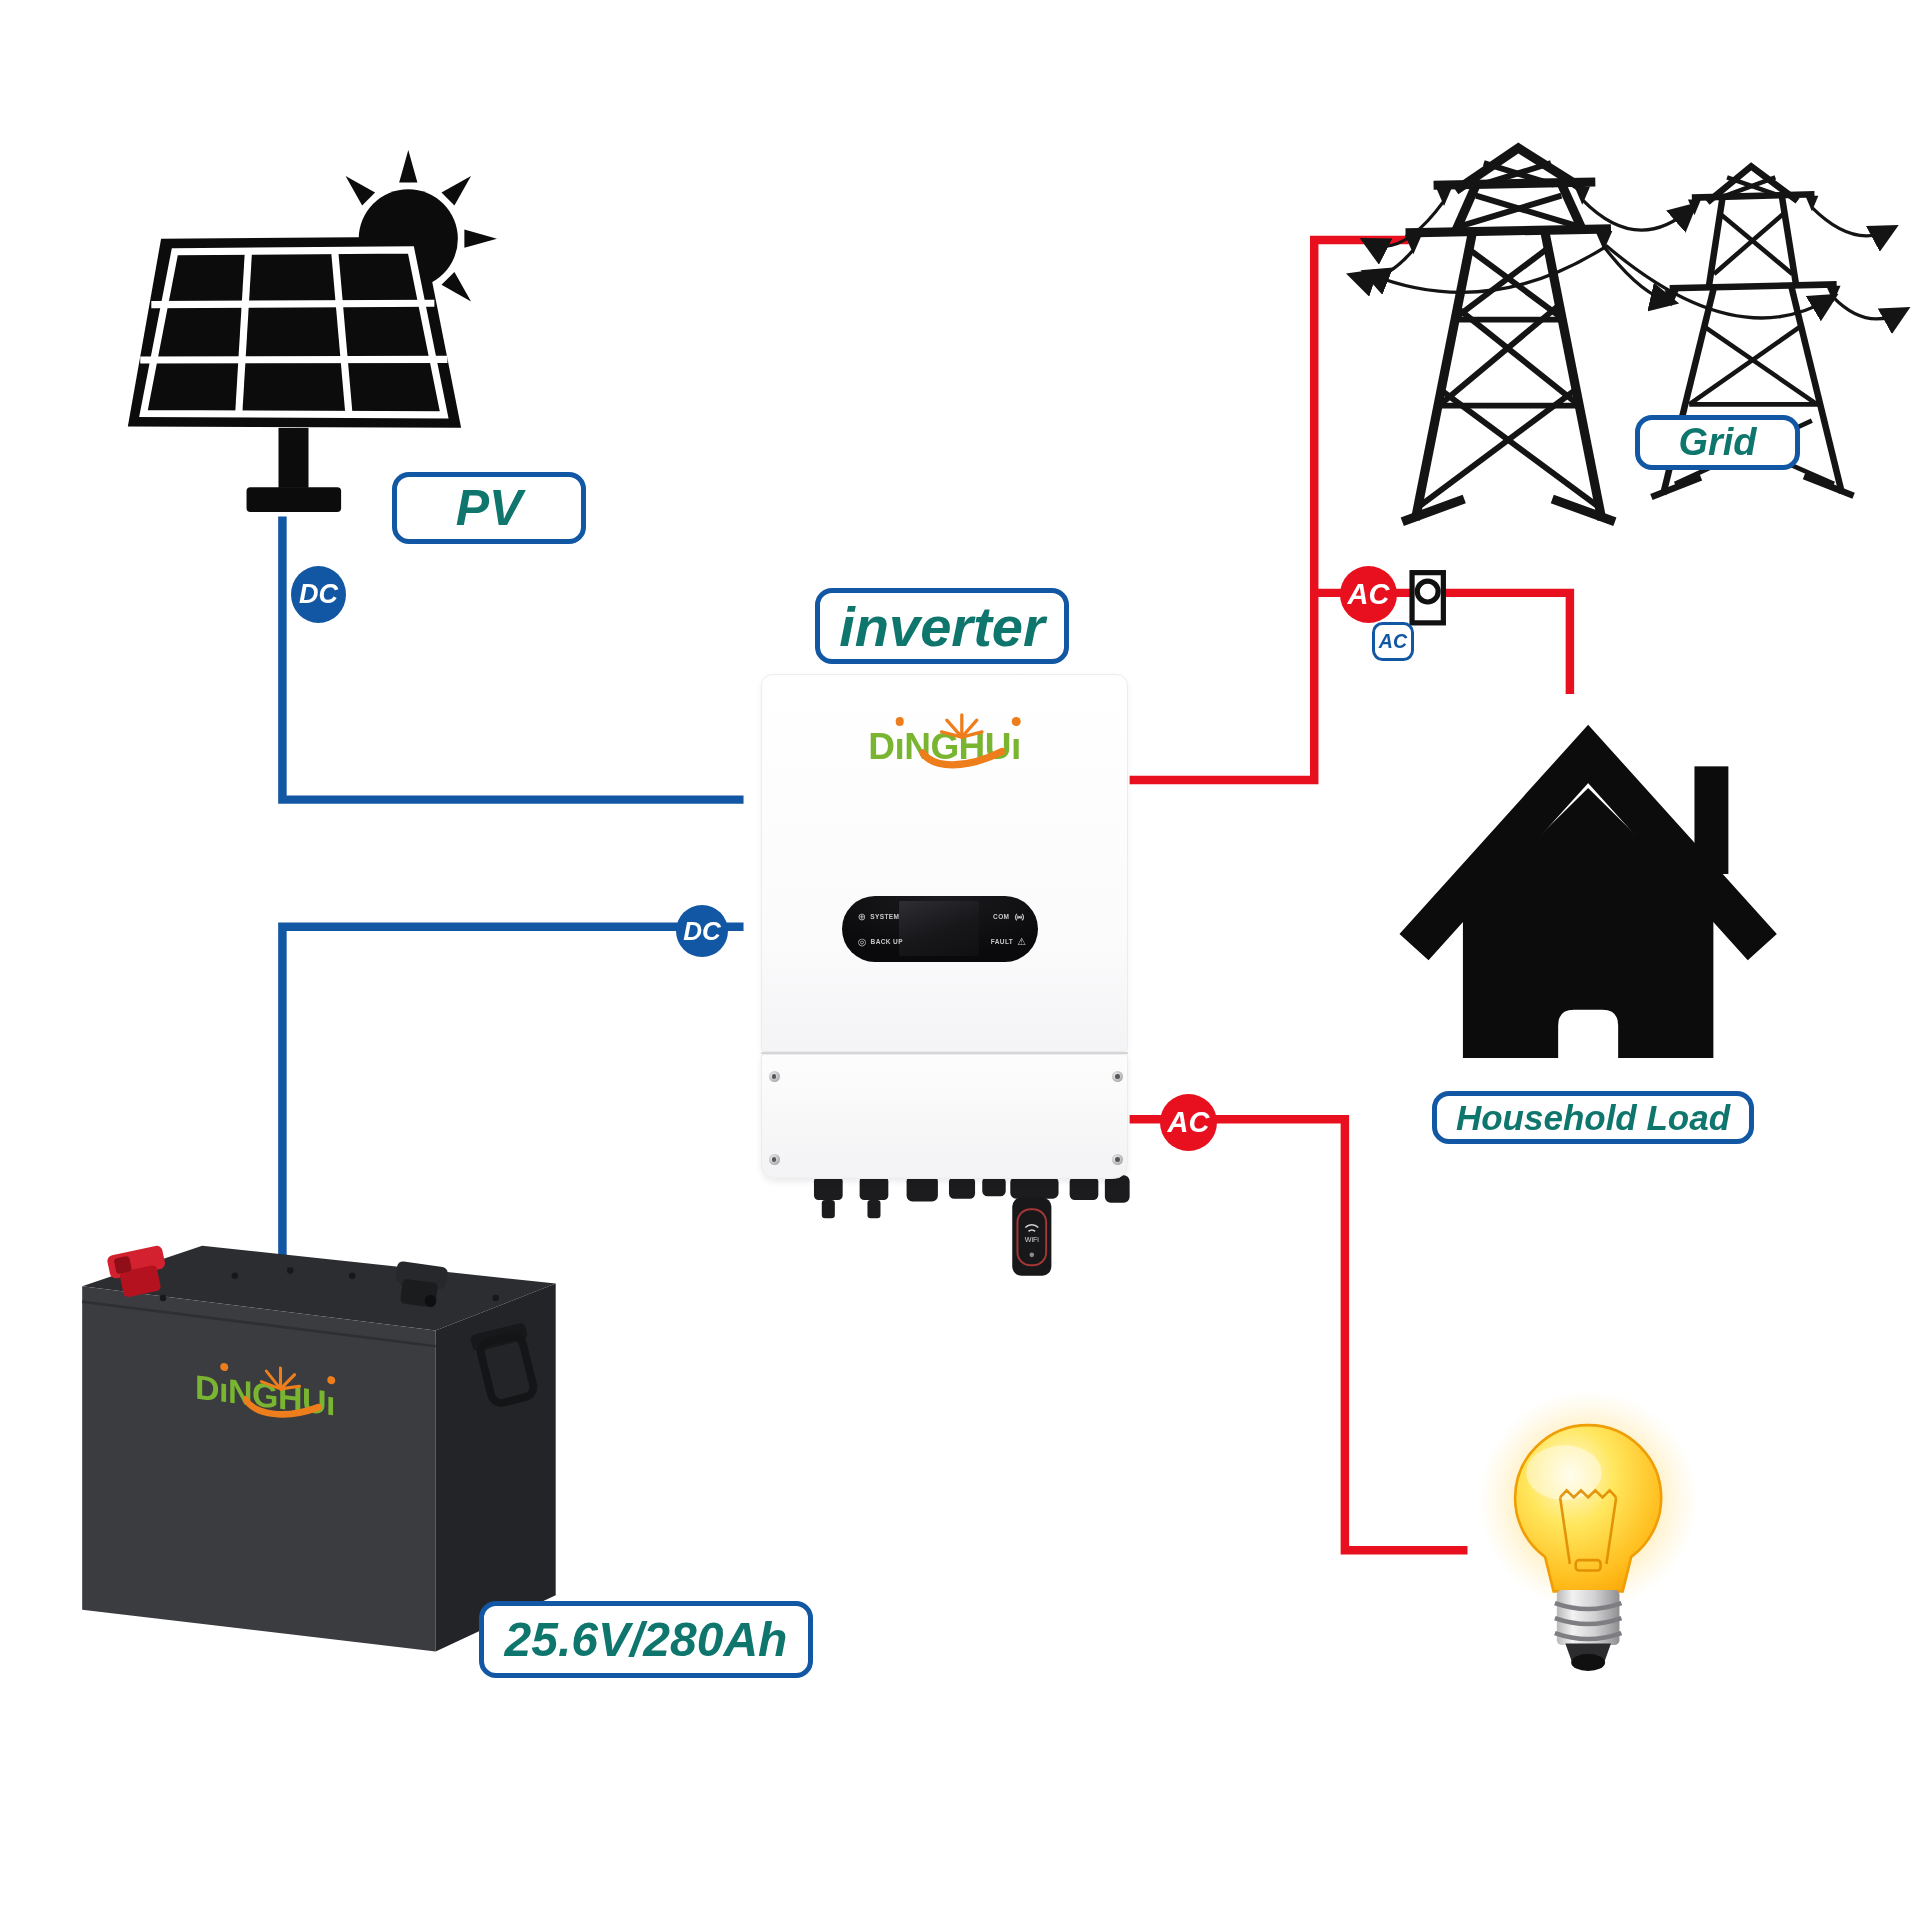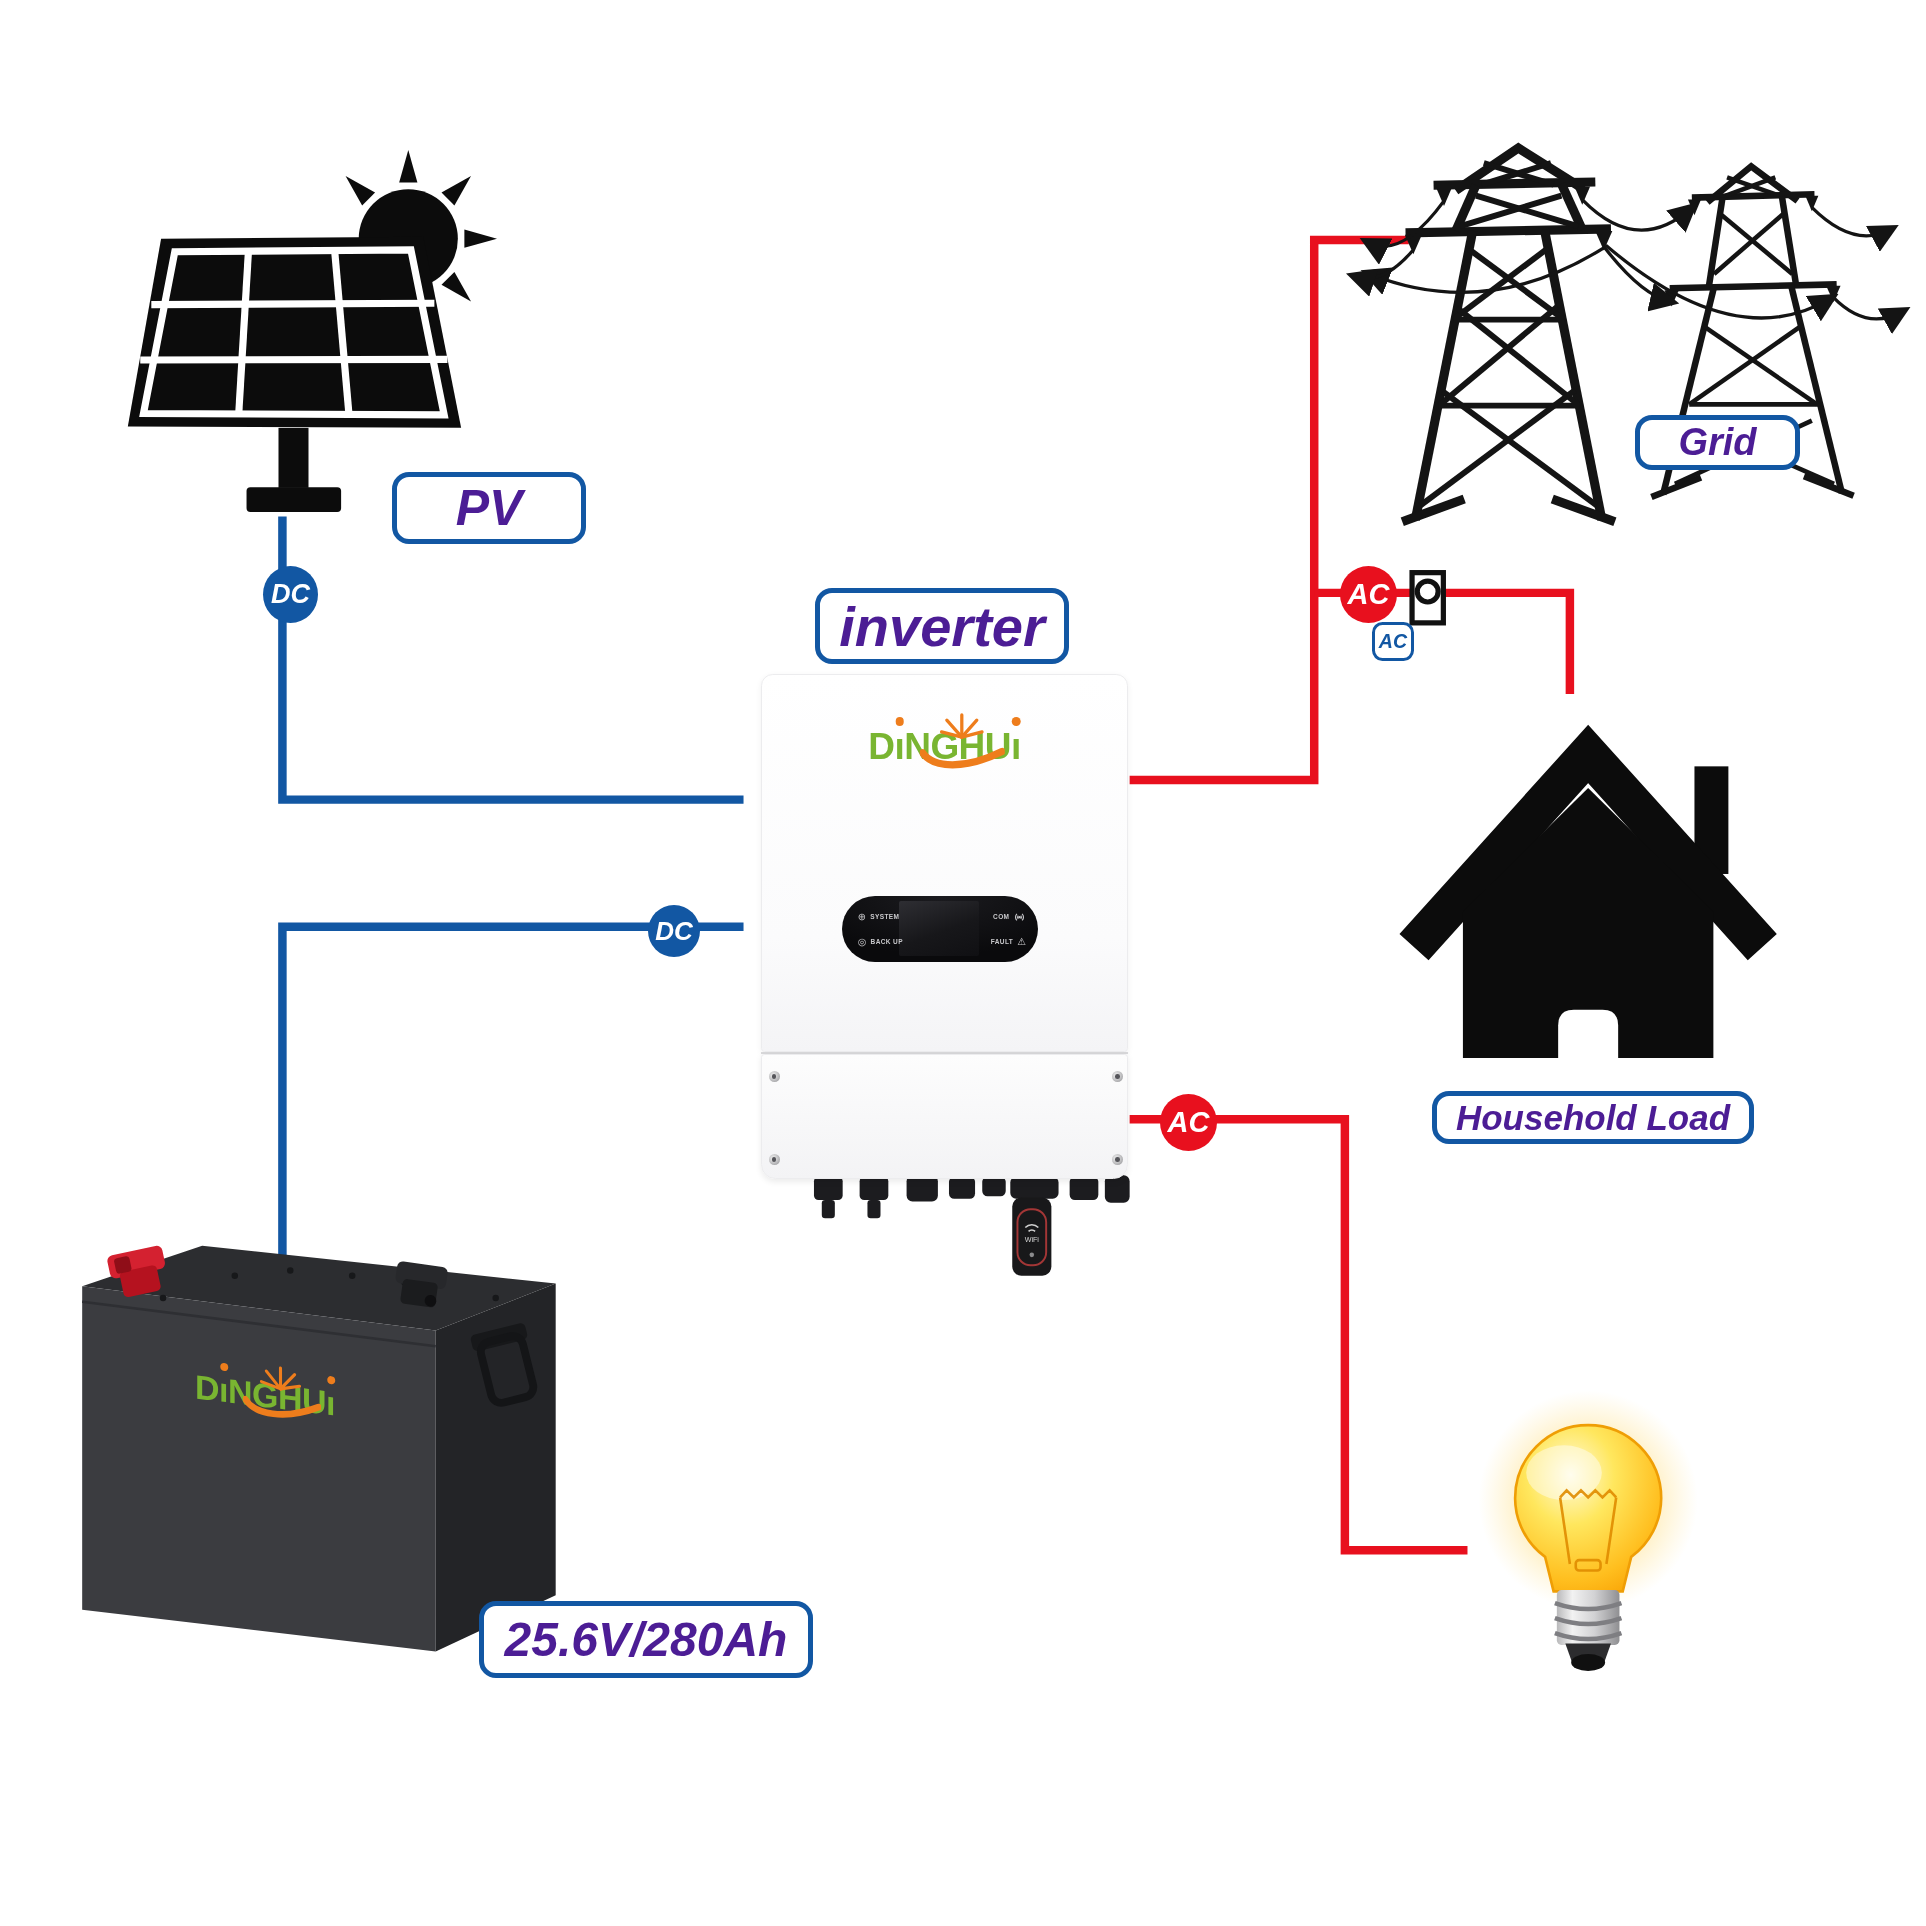--- a/index.html
+++ b/index.html
@@ -3,32 +3,32 @@
 <meta charset="utf-8">
 <style>
   html,body{margin:0;padding:0;background:#fff;}
   .canvas{position:relative;width:1926px;height:1926px;background:#ffffff;overflow:hidden;
           font-family:"Liberation Sans",sans-serif;}
   svg.scene{position:absolute;left:0;top:0;}
 
   
   .label-box{position:absolute;background:#fff;border:5.9px solid #1257a3;border-radius:17px;
              display:flex;align-items:center;justify-content:center;
-             font-weight:700;font-style:italic;color:#4c1d95;box-sizing:border-box;}
+             font-weight:700;font-style:italic;color:#0f766e;box-sizing:border-box;}
   .lbl-pv{left:392px;top:472px;width:194px;height:72px;font-size:50px;}
   .lbl-inverter{left:815px;top:588px;width:254px;height:76px;font-size:56px;}
   .lbl-grid{left:1635px;top:415px;width:165px;height:55px;font-size:38px;}
   .lbl-household{left:1432px;top:1091px;width:322px;height:53px;font-size:35px;}
   .lbl-backload{left:1459px;top:1689px;width:262px;height:61px;font-size:40px;}
   .lbl-battery{left:479px;top:1601px;width:334px;height:77px;font-size:48px;}
 
   
   .badge{position:absolute;border-radius:50%;display:flex;align-items:center;justify-content:center;
          color:#fff;font-weight:700;font-style:italic;}
-  .badge.dc{background:#1257a3;}
+  .badge.dc{background:#1257a3;margin-left:28px;}
   .badge.ac{background:#e8101e;}
   .bdg-dc1{left:263px;top:566px;width:55px;height:57px;font-size:27px;}
   .bdg-dc2{left:648px;top:905px;width:52px;height:52px;font-size:26px;}
   .bdg-ac1{left:1340px;top:566px;width:57px;height:57px;font-size:29px;}
   .bdg-ac2{left:1160px;top:1094px;width:57px;height:57px;font-size:29px;}
   .bdg-ac-mini{position:absolute;left:1372px;top:622px;width:42px;height:39px;background:#fff;
          border:3.9px solid #1257a3;border-radius:10.4px;color:#1257a3;font-weight:700;font-style:italic;
          font-size:19.6px;display:flex;align-items:center;justify-content:center;box-sizing:border-box;}
 
   

